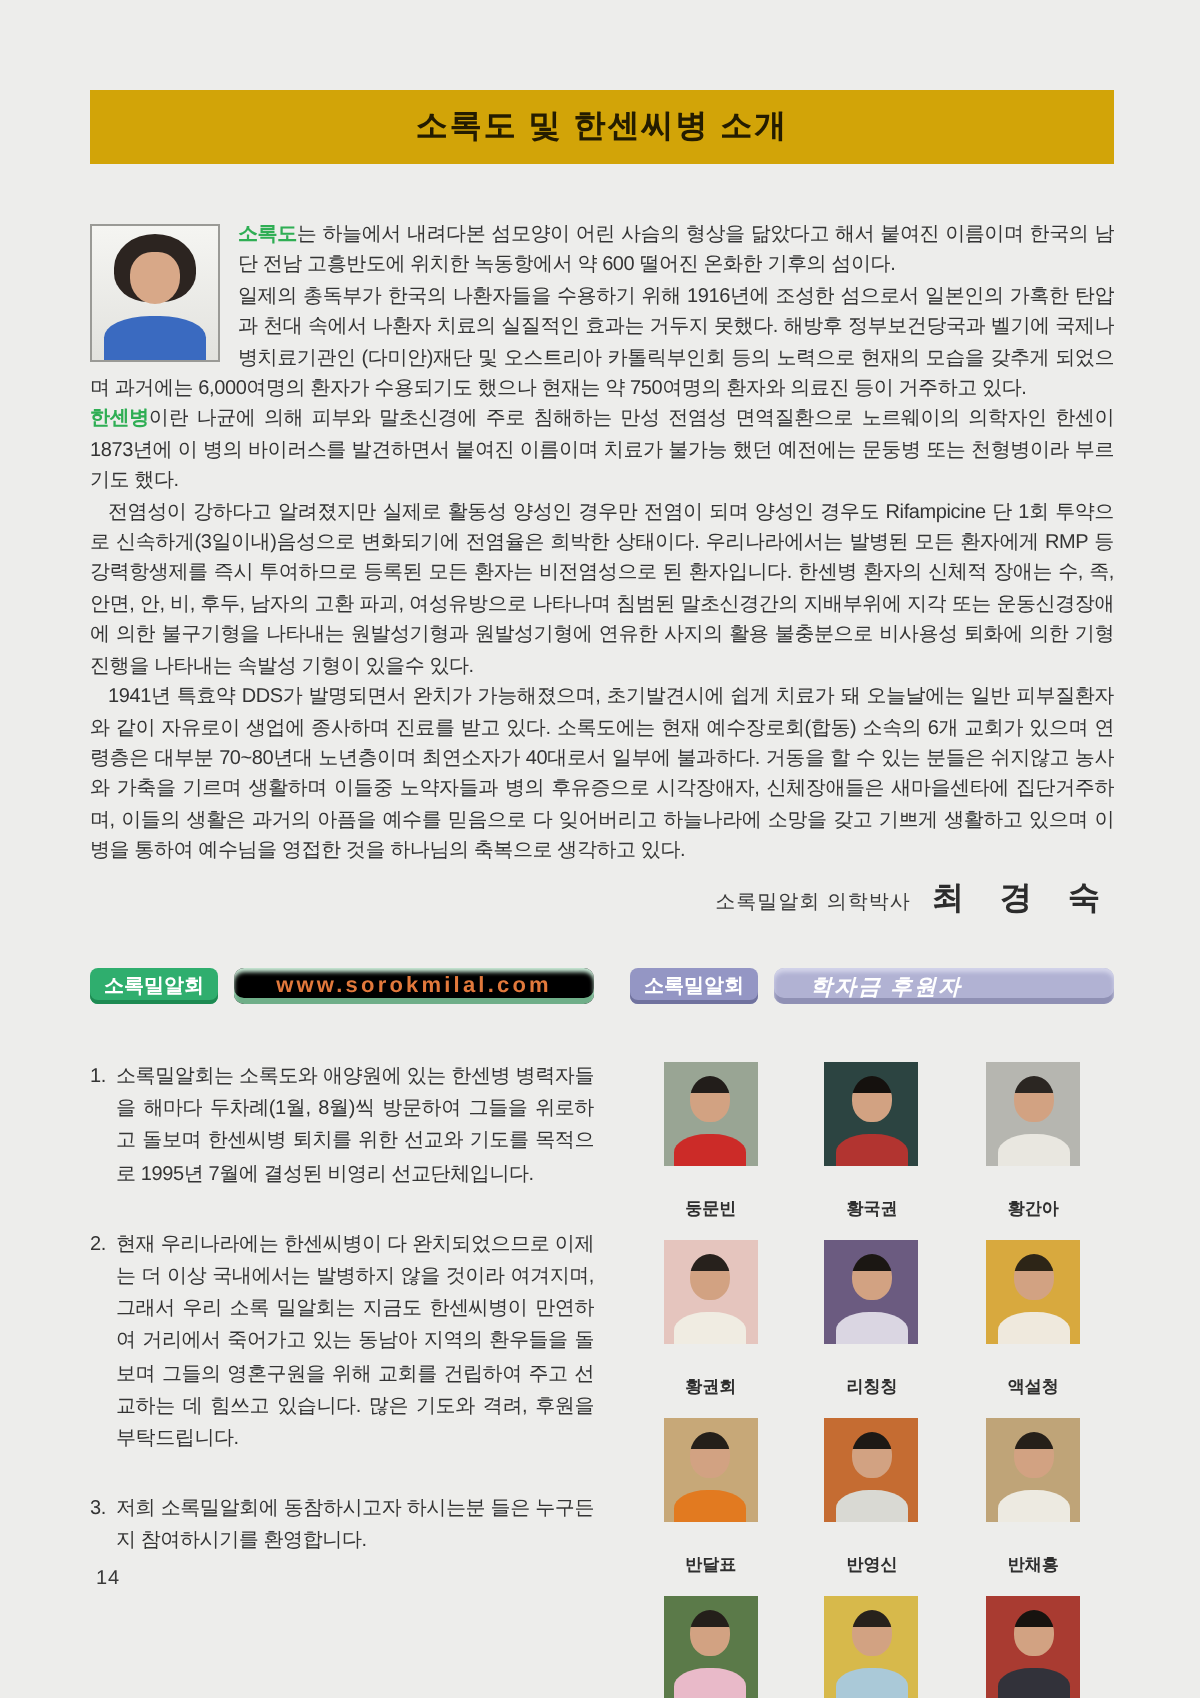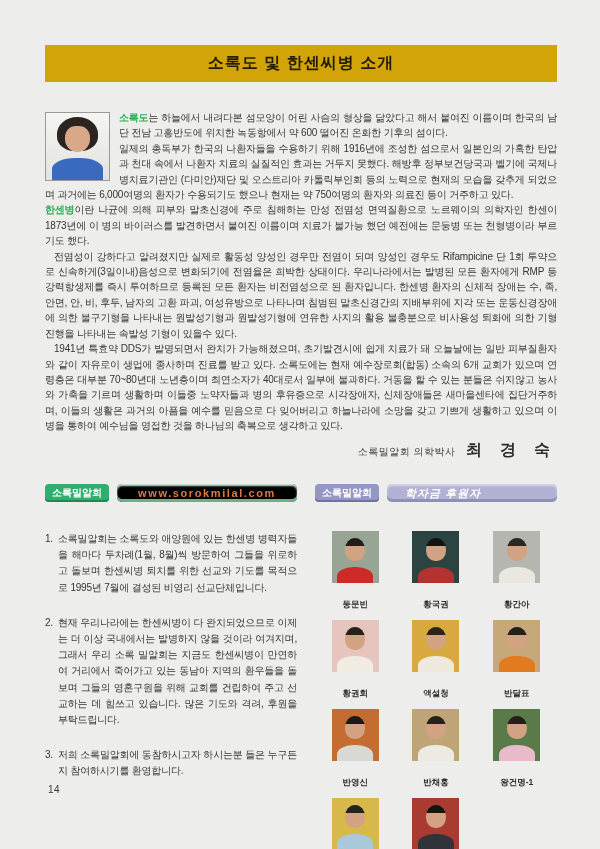--- a/index.html
+++ b/index.html
@@ -196,20 +196,24 @@
         </div>
         <div class="cell">
           <div class="photo p4"></div>
           <div class="pname">황간아</div>
         </div>
         <div class="cell">
           <div class="photo p3"></div>
           <div class="pname">황권회</div>
         </div>
         <div class="cell">
+          <div class="photo p5"></div>
+          <div class="pname">리칭칭</div>
+        </div>
+        <div class="cell">
           <div class="photo p6"></div>
           <div class="pname">액설청</div>
         </div>
         <div class="cell">
           <div class="photo p7"></div>
           <div class="pname">반달표</div>
         </div>
         <div class="cell">
           <div class="photo p8"></div>
           <div class="pname">반영신</div>

